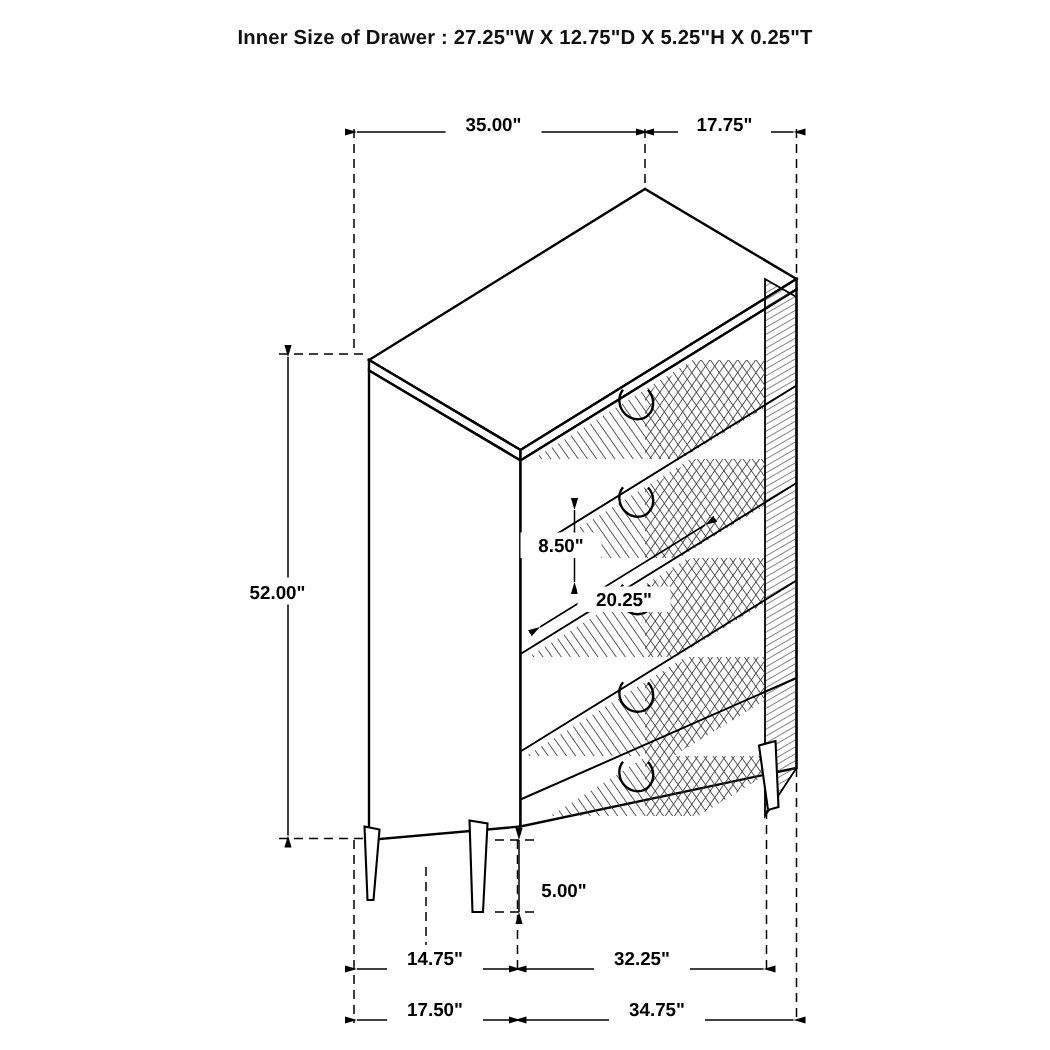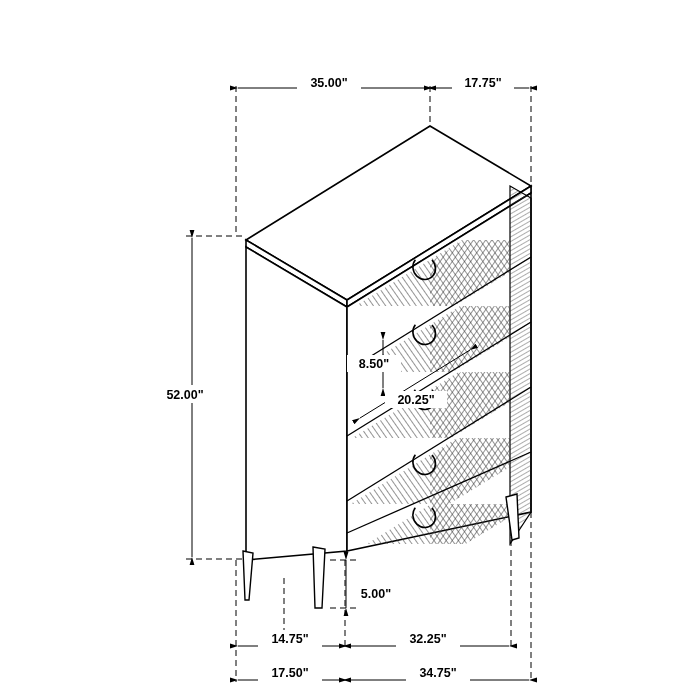--- a/index.html
+++ b/index.html
@@ -43,20 +43,21 @@
     font-size: 12.5px;
     font-weight: bold;
     fill: #000;
   }
 </style>
 </head>
 <body>
 
 <div id="page">
 
+  <div id="title">Inner Size of Drawer : 27.25"W X 12.75"D X 5.25"H X 0.25"T</div>
 
   <svg id="drawing" viewBox="0 0 700 700">
     <defs>
       <marker id="arrstart" markerWidth="9" markerHeight="9" refX="8" refY="3" orient="auto" markerUnits="strokeWidth">
         <path d="M8,3 L0,0.6 L0,5.4 z" fill="#000"></path>
       </marker>
       <marker id="arrend" markerWidth="9" markerHeight="9" refX="1" refY="3" orient="auto" markerUnits="strokeWidth">
         <path d="M1,3 L9,0.6 L9,5.4 z" fill="#000"></path>
       </marker>
 

